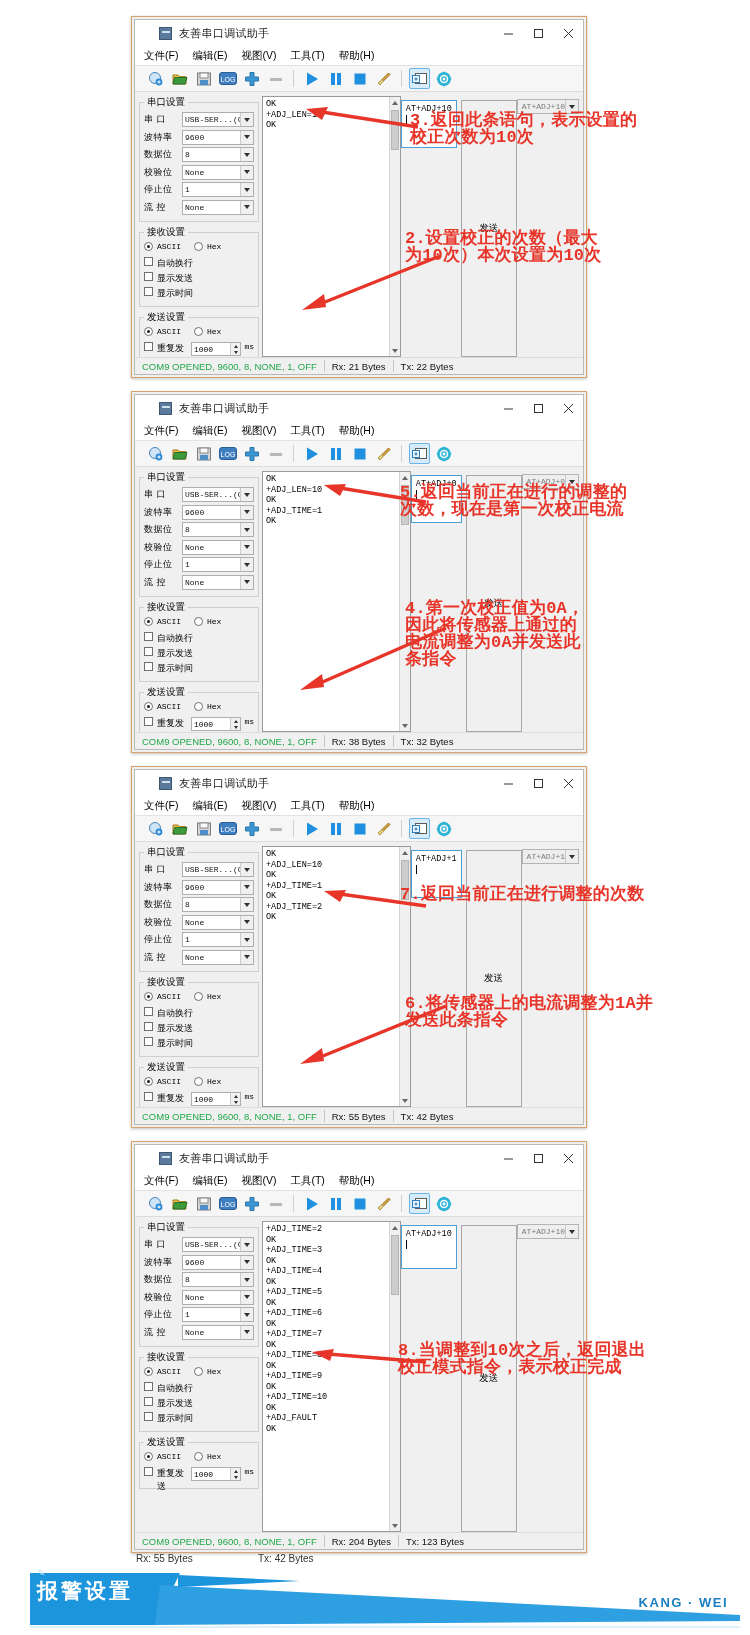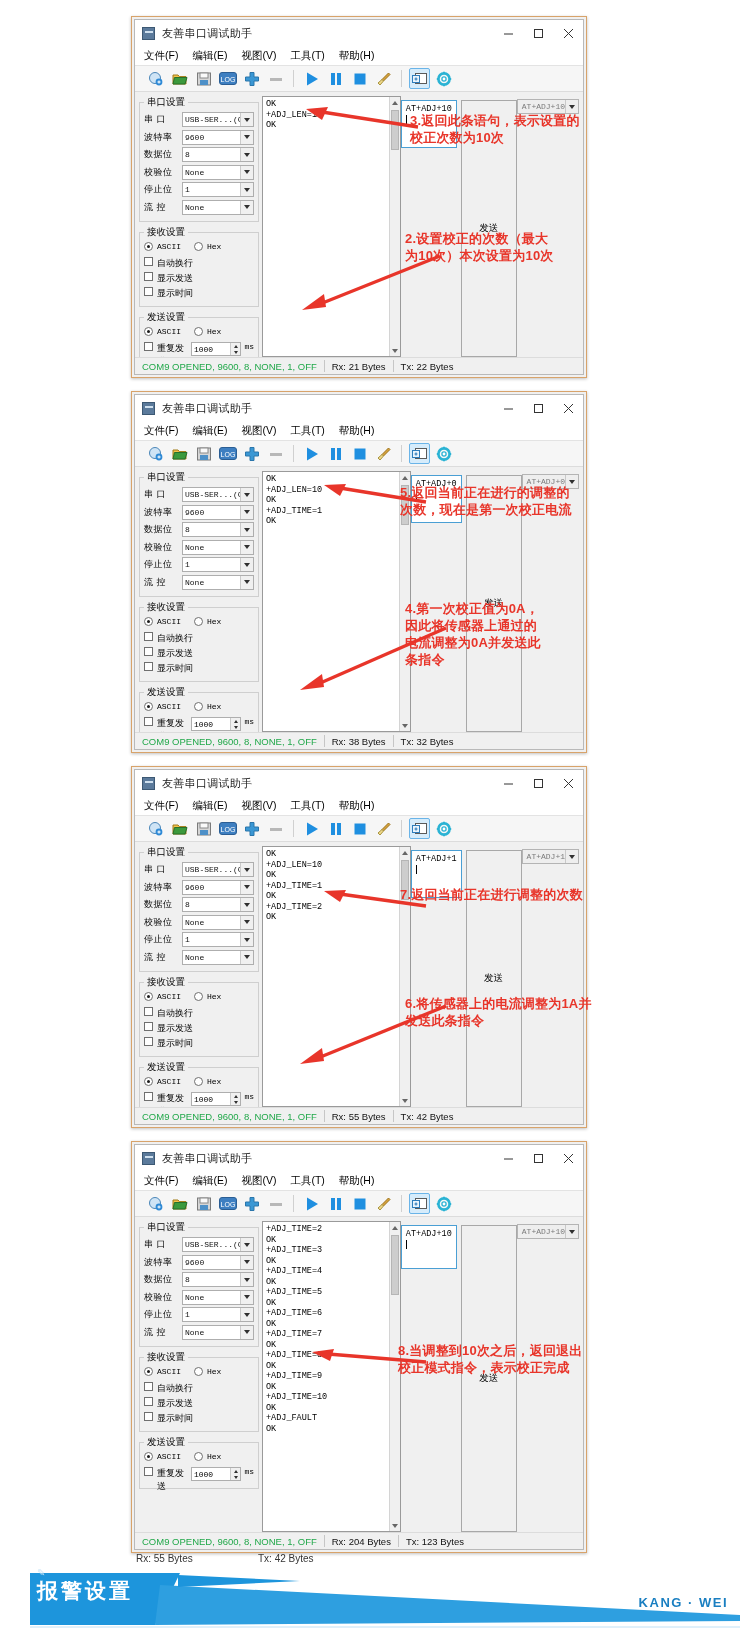--- a/index.html
+++ b/index.html
@@ -15,21 +15,21 @@
   .win {
     position:absolute;
     background:#f0f0f0;
     border:1px solid #d8a36a;
     box-shadow:0 1px 3px rgba(0,0,0,.25);
   }
   .win-inner { position:absolute; inset:2px; background:#f0f0f0; border:1px solid #b9b9b9; display:flex; flex-direction:column; }
 
   .titlebar {
     height:26px; background:#ffffff; display:flex; align-items:center;
-    padding-left:7px; flex:0 0 auto; position:relative;
+    padding-left:24px; flex:0 0 auto; position:relative;
   }
   .app-icon {
     width:13px;height:13px;background:#5b7a9b;border:1px solid #3c5873;
     margin-right:7px; position:relative; flex:0 0 auto;
   }
   .app-icon:after{content:"";position:absolute;left:2px;top:3px;width:8px;height:2px;background:#cfe0ee;}
   .title-text { font-size:11px; color:#1a1a1a; letter-spacing:.3px; }
   .win-ctrls { position:absolute; right:0; top:0; height:26px; display:flex; }
   .wb { width:30px;height:26px;display:flex;align-items:center;justify-content:center;font-size:12px;color:#333; }
   .wb svg { display:block; }
@@ -116,22 +116,22 @@
   .histrow .ha::after{content:"";border-left:3px solid transparent;border-right:3px solid transparent;border-top:4px solid #303030;}
 
   .statusbar { height:17px; flex:0 0 auto; display:flex; align-items:center; background:#f0f0f0;
                border-top:1px solid #dcdcdc; font-size:9.5px; }
   .statusbar .s1 { color:#21a84a; padding:0 7px; white-space:nowrap;}
   .statusbar .sd { width:1px;height:12px;background:#c6c6c6; }
   .statusbar .s2 { padding:0 7px; color:#111; white-space:nowrap;}
   .statusbar .grip { margin-left:auto; width:12px;height:12px;margin-right:2px; }
 
   
-  .anno { position:absolute; color:#e8352a; font-size:13px; line-height:17px; font-weight:bold;
-          letter-spacing:.2px; }
+  .anno { position:absolute; color:#e8352a; font-size:17px; line-height:17px; font-weight:bold;
+          letter-spacing:.2px;font-family:Liberation Mono, monospace; }
   svg.arrow-svg { position:absolute; overflow:visible; }
 
   
   .footer { position:absolute; left:0; bottom:0; width:750px; height:72px; }
   .foot-label { position:absolute; left:37px; top:14px; color:#fff; font-size:21px; font-weight:bold; letter-spacing:3px; }
   .kangwei { position:absolute; right:22px; top:32px; color:#1a7fc1; font-size:13px; letter-spacing:1.5px; font-weight:bold;}
 </style>
 </head>
 <body>
 

